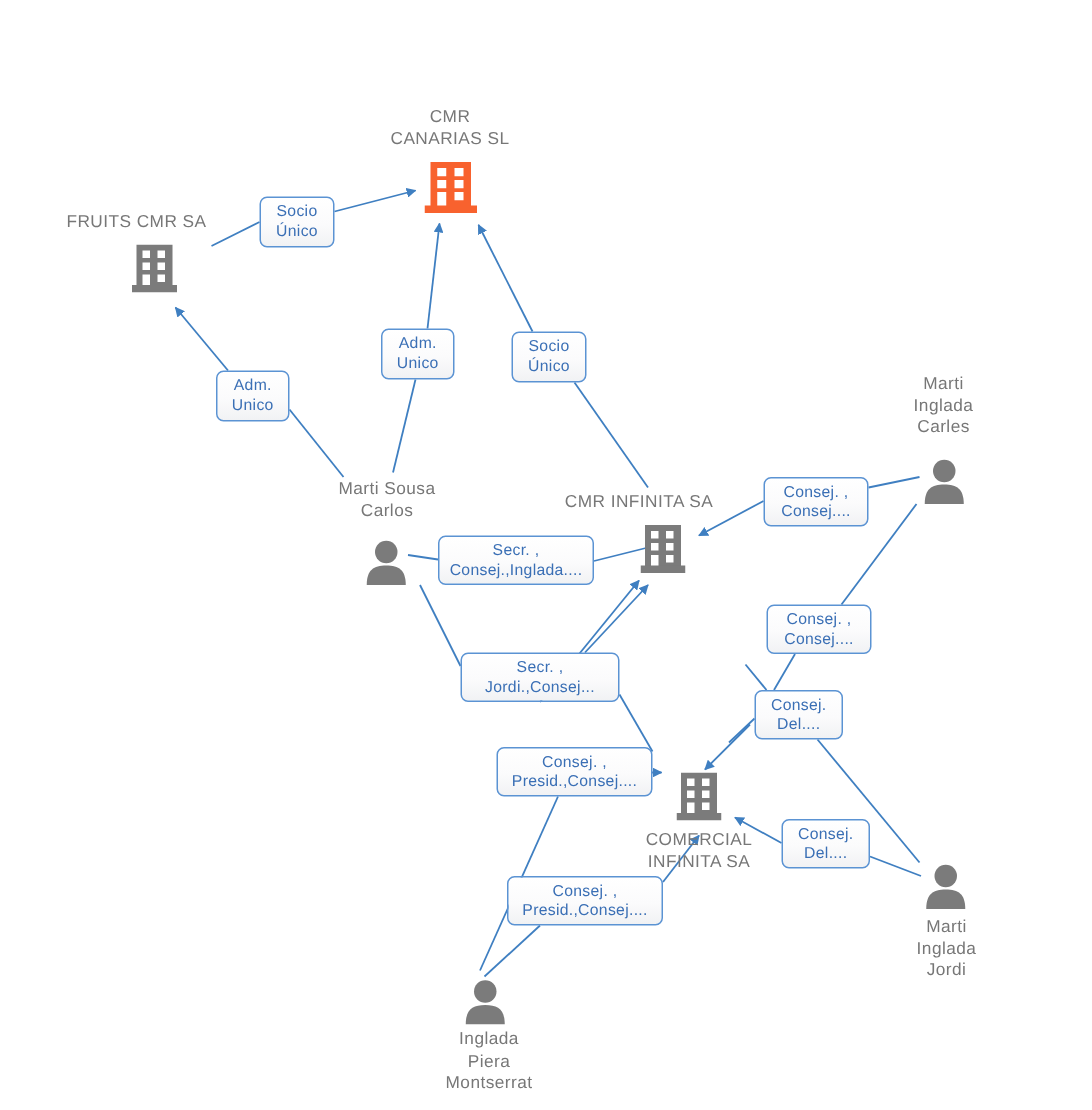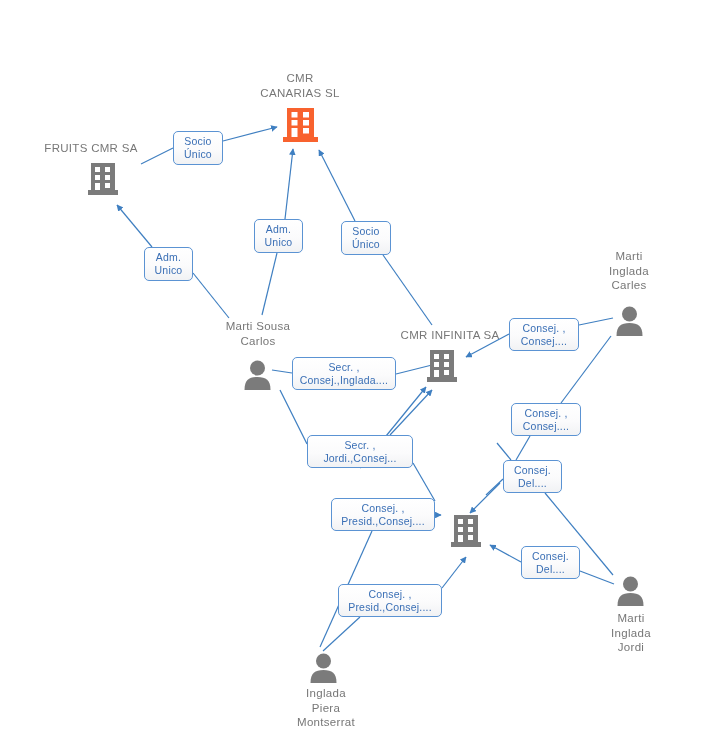--- a/index.html
+++ b/index.html
@@ -165,21 +165,21 @@
 
   <div class="node-label" style="left:188px; top:296px; width:140px;">Marti Sousa
 Carlos</div>
   <div class="icon-wrap" style="left:243px; top:337px; width:29px; height:30px;">
     <svg width="29" height="30" viewBox="0 0 29 30">
       <circle cx="14.5" cy="8" r="7.5" fill="#7b7b7b"></circle>
       <path d="M 1.5 30 C 1.5 20 6 17 14.5 17 C 23 17 27.5 20 27.5 30 Z" fill="#7b7b7b"></path>
     </svg>
   </div>
 
-  <div class="node-label" style="left:380px; top:305px; width:140px;">CMR INFINITA SA</div>
+  <div class="node-label" style="left:356px; top:305px; width:140px;">CMR INFINITA SA</div>
   <div class="icon-wrap" style="left:427px; top:327px; width:30px; height:32px;">
     <svg width="30" height="32" viewBox="0 0 30 32">
       <rect x="3" y="0" width="24" height="28" fill="#7b7b7b"></rect>
       <rect x="0" y="27" width="30" height="5" fill="#7b7b7b"></rect>
       <rect x="7" y="4" width="5" height="5" fill="#ffffff"></rect>
       <rect x="17" y="4" width="5" height="5" fill="#ffffff"></rect>
       <rect x="7" y="12" width="5" height="5" fill="#ffffff"></rect>
       <rect x="17" y="12" width="5" height="5" fill="#ffffff"></rect>
       <rect x="7" y="20" width="5" height="7" fill="#ffffff"></rect>
       <rect x="17" y="20" width="5" height="5" fill="#ffffff"></rect>
@@ -201,20 +201,22 @@
       <rect x="3" y="0" width="24" height="28" fill="#7b7b7b"></rect>
       <rect x="0" y="27" width="30" height="5" fill="#7b7b7b"></rect>
       <rect x="7" y="4" width="5" height="5" fill="#ffffff"></rect>
       <rect x="17" y="4" width="5" height="5" fill="#ffffff"></rect>
       <rect x="7" y="12" width="5" height="5" fill="#ffffff"></rect>
       <rect x="17" y="12" width="5" height="5" fill="#ffffff"></rect>
       <rect x="7" y="20" width="5" height="7" fill="#ffffff"></rect>
       <rect x="17" y="20" width="5" height="5" fill="#ffffff"></rect>
     </svg>
   </div>
+  <div class="node-label" style="left:406px; top:530px; width:120px;">COMERCIAL
+INFINITA SA</div>
 
   <div class="icon-wrap" style="left:616px; top:553px; width:29px; height:30px;">
     <svg width="29" height="30" viewBox="0 0 29 30">
       <circle cx="14.5" cy="8" r="7.5" fill="#7b7b7b"></circle>
       <path d="M 1.5 30 C 1.5 20 6 17 14.5 17 C 23 17 27.5 20 27.5 30 Z" fill="#7b7b7b"></path>
     </svg>
   </div>
   <div class="node-label" style="left:565px; top:588px; width:132px;">Marti
 Inglada
 Jordi</div>

